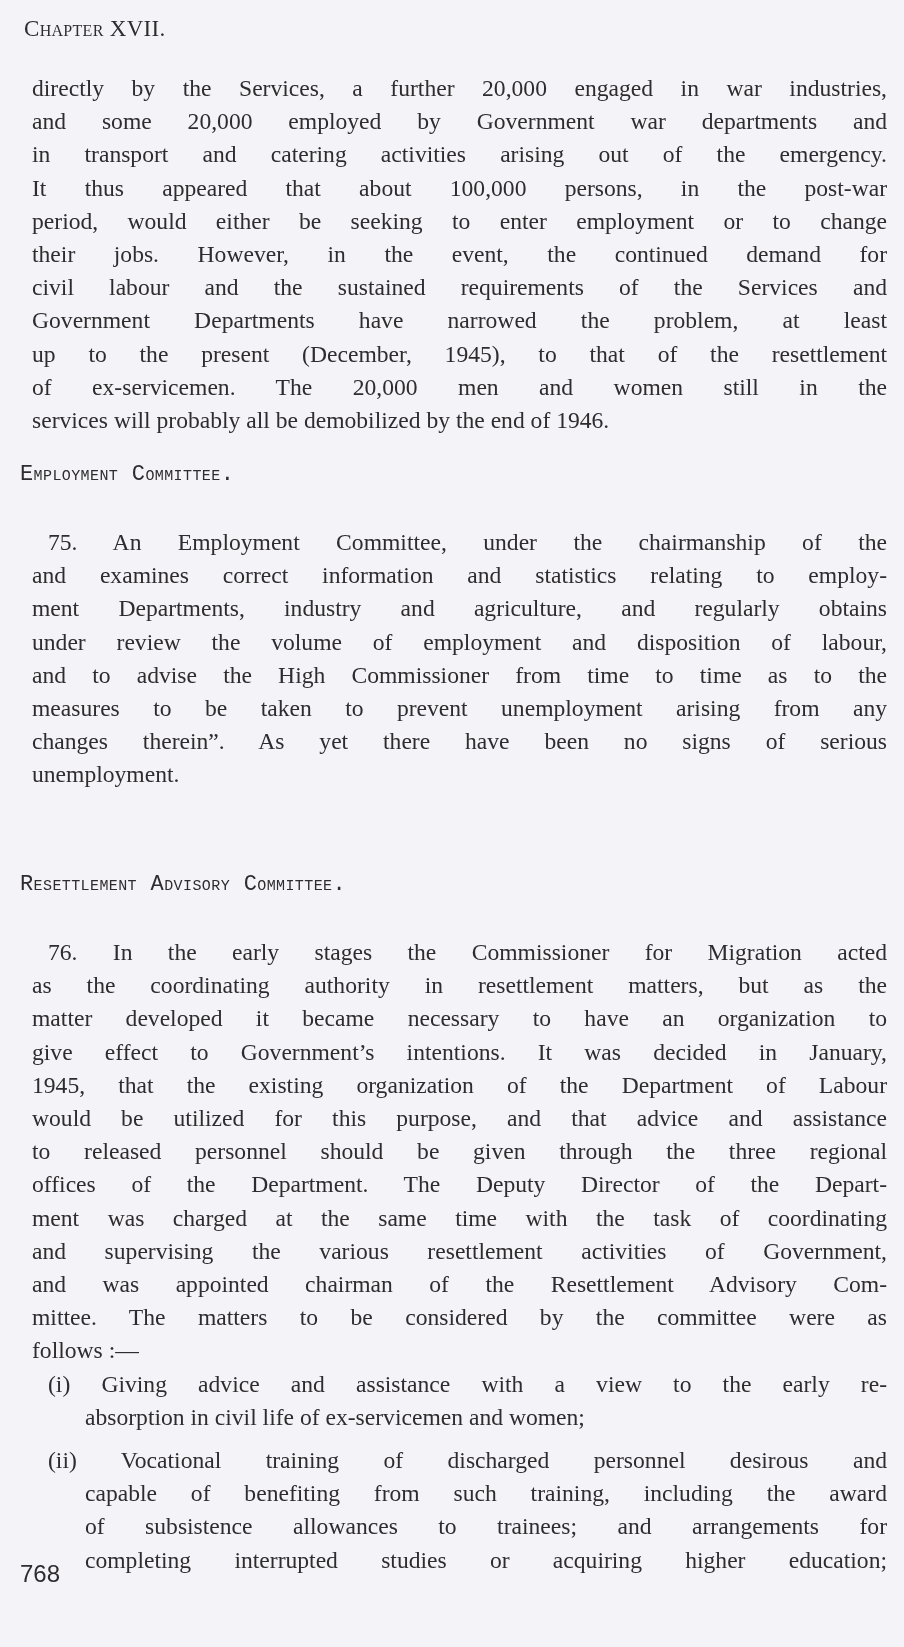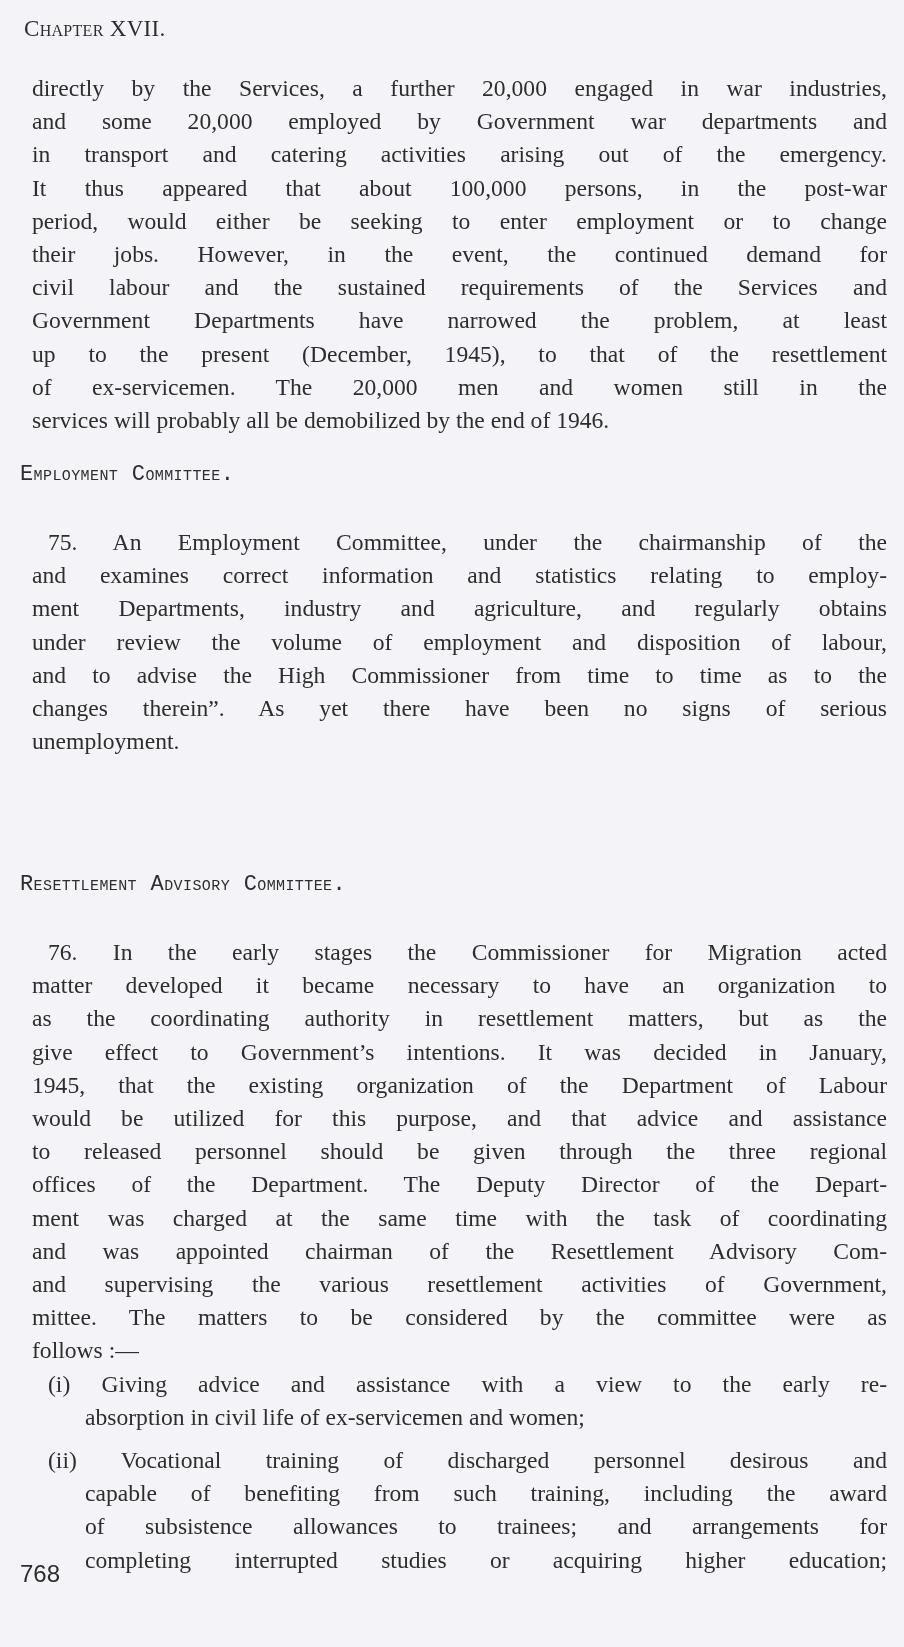--- a/index.html
+++ b/index.html
@@ -67,38 +67,39 @@
   </div>
 
   <div class="heading" style="top:462px;">Employment Committee.</div>
 
   <div class="body-text" style="top:518px;">
     <span class="line indent">75. An Employment Committee, under the chairmanship of the</span>
     <span class="line">and examines correct information and statistics relating to employ-</span>
     <span class="line">ment Departments, industry and agriculture, and regularly obtains</span>
     <span class="line">under review the volume of employment and disposition of labour,</span>
     <span class="line">and to advise the High Commissioner from time to time as to the</span>
+    <span class="line">measures to be taken to prevent unemployment arising from any</span>
     <span class="line">changes therein”. As yet there have been no signs of serious</span>
     <span class="line last">unemployment.</span>
   </div>
 
   <div class="heading" style="top:872px;">Resettlement Advisory Committee.</div>
 
   <div class="body-text" style="top:928px;">
     <span class="line indent">76. In the early stages the Commissioner for Migration acted</span>
+    <span class="line">as the coordinating authority in resettlement matters, but as the</span>
     <span class="line">matter developed it became necessary to have an organization to</span>
-    <span class="line">as the coordinating authority in resettlement matters, but as the</span>
     <span class="line">give effect to Government’s intentions. It was decided in January,</span>
     <span class="line">1945, that the existing organization of the Department of Labour</span>
     <span class="line">would be utilized for this purpose, and that advice and assistance</span>
     <span class="line">to released personnel should be given through the three regional</span>
     <span class="line">offices of the Department. The Deputy Director of the Depart-</span>
     <span class="line">ment was charged at the same time with the task of coordinating</span>
+    <span class="line">and supervising the various resettlement activities of Government,</span>
     <span class="line">and was appointed chairman of the Resettlement Advisory Com-</span>
-    <span class="line">and supervising the various resettlement activities of Government,</span>
     <span class="line">mittee. The matters to be considered by the committee were as</span>
     <span class="line last">follows :—</span>
   </div>
 
   <div class="body-text" style="top:1360px;">
     <span class="line indent"><span>(i)</span> <span>Giving advice and assistance with a view to the early re-</span></span>
     <span class="line last hang">absorption in civil life of ex-servicemen and women;</span>
   </div>
 
   <div class="body-text" style="top:1436px;">

